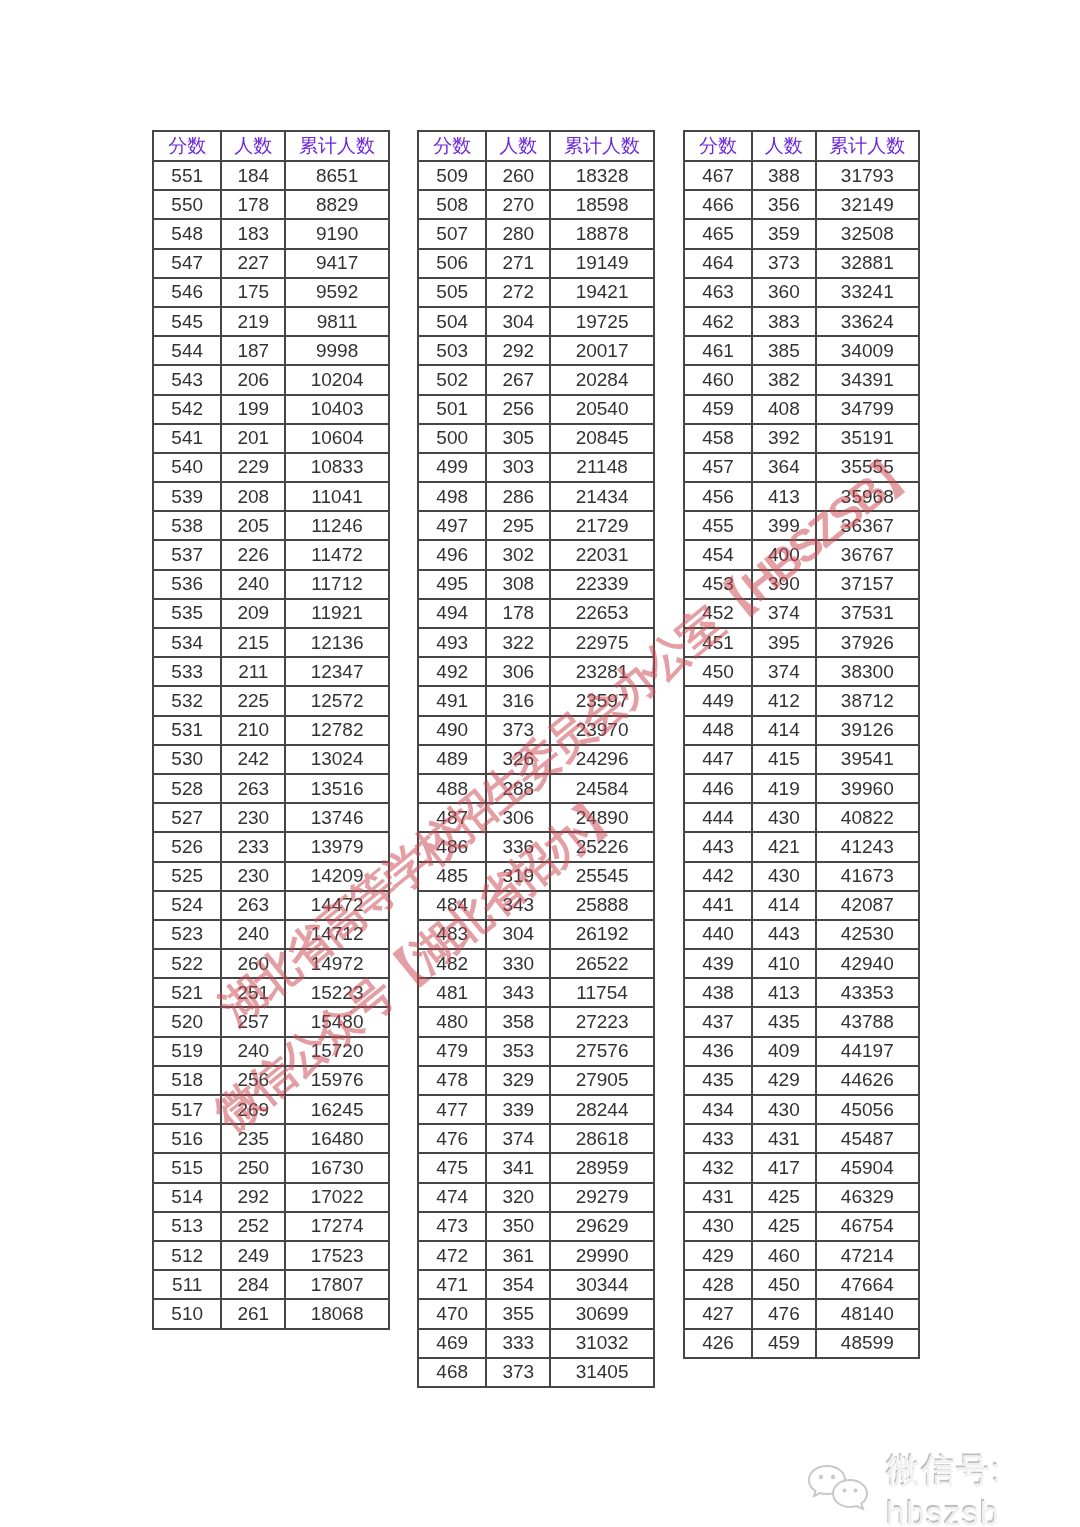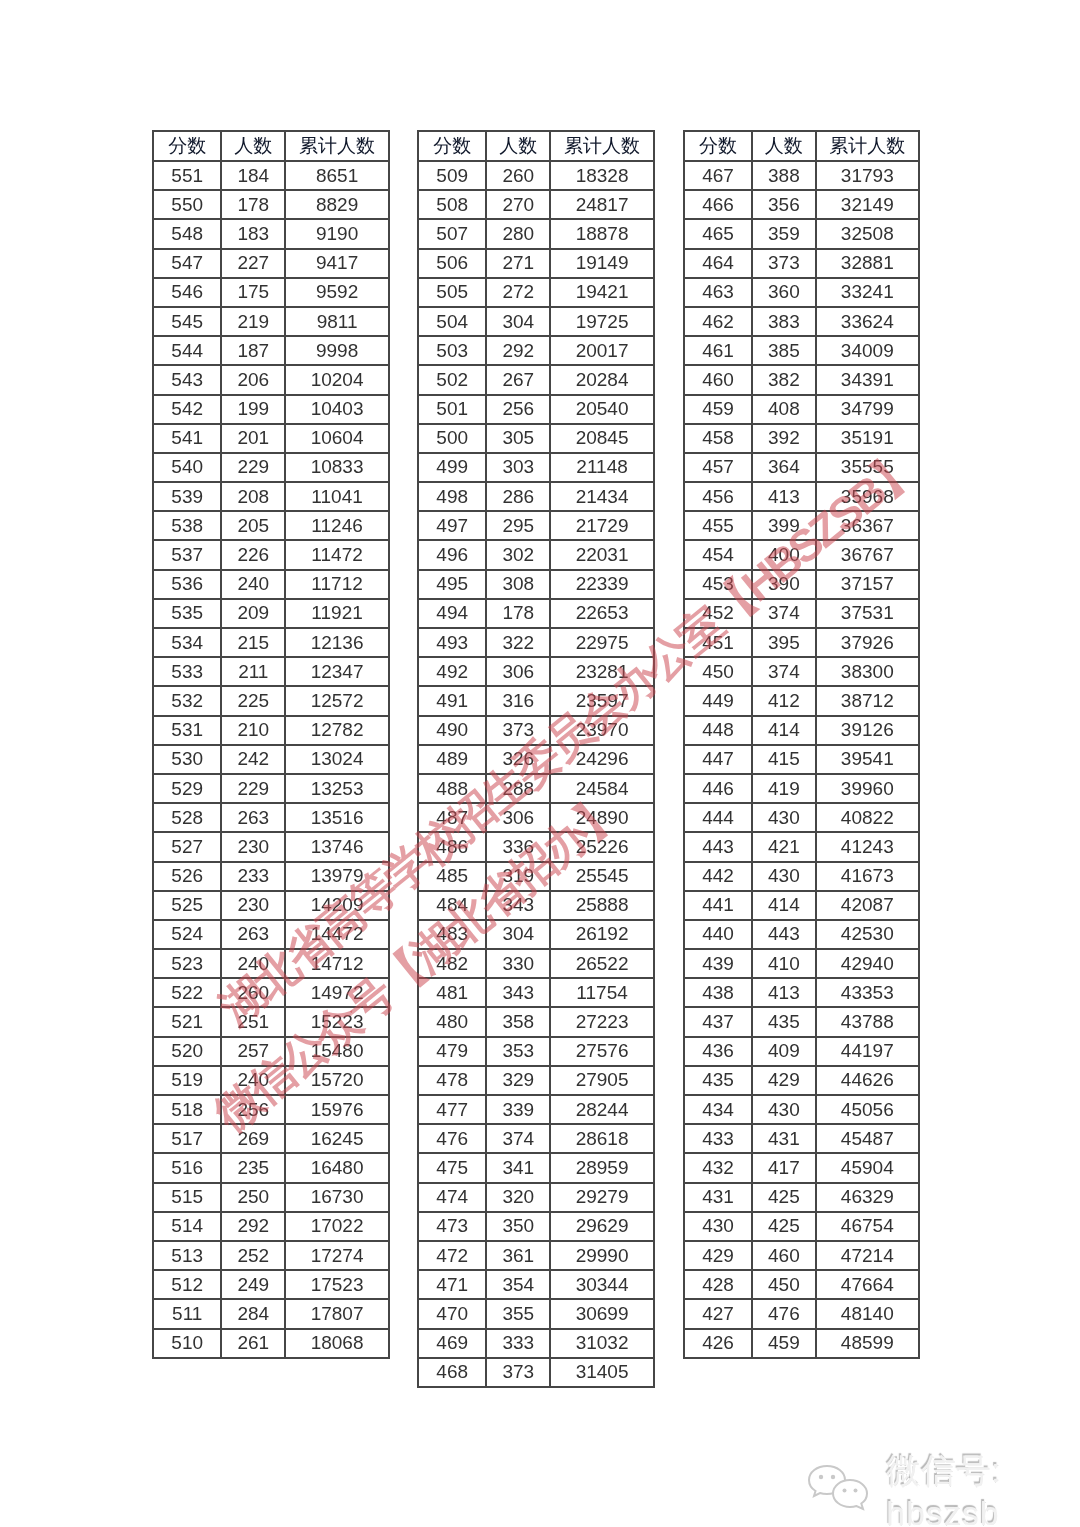--- a/index.html
+++ b/index.html
@@ -17,21 +17,21 @@
   }
   table.score th,table.score td{
     border:2px solid #464646;
     text-align:center;vertical-align:middle;
     padding:0;
     height:27.2px;
     font-size:19px;color:#323232;
     overflow:hidden;white-space:nowrap;
   }
   table.score th{
-    font-weight:400;color:#0f172a;height:28px;
+    font-weight:400;color:#6d28d9;height:28px;
   }
   table.score col.c1{width:29%;}
   table.score col.c2{width:27%;}
   table.score col.c3{width:44%;}
 
   .watermark{
     position:absolute;z-index:5;pointer-events:none;
     transform-origin:0 50%;transform:rotate(-39deg);
     white-space:nowrap;line-height:1;
     font-size:45px;font-weight:600;letter-spacing:-3px;
@@ -168,25 +168,20 @@
           <td>531</td>
           <td>210</td>
           <td>12782</td>
         </tr>
         <tr>
           <td>530</td>
           <td>242</td>
           <td>13024</td>
         </tr>
         <tr>
-          <td>529</td>
-          <td>229</td>
-          <td>13253</td>
-        </tr>
-        <tr>
           <td>528</td>
           <td>263</td>
           <td>13516</td>
         </tr>
         <tr>
           <td>527</td>
           <td>230</td>
           <td>13746</td>
         </tr>
         <tr>
@@ -294,21 +289,21 @@
     </thead>
     <tbody>
         <tr>
           <td>509</td>
           <td>260</td>
           <td>18328</td>
         </tr>
         <tr>
           <td>508</td>
           <td>270</td>
-          <td>24817</td>
+          <td>18598</td>
         </tr>
         <tr>
           <td>507</td>
           <td>280</td>
           <td>18878</td>
         </tr>
         <tr>
           <td>506</td>
           <td>271</td>
           <td>19149</td>

